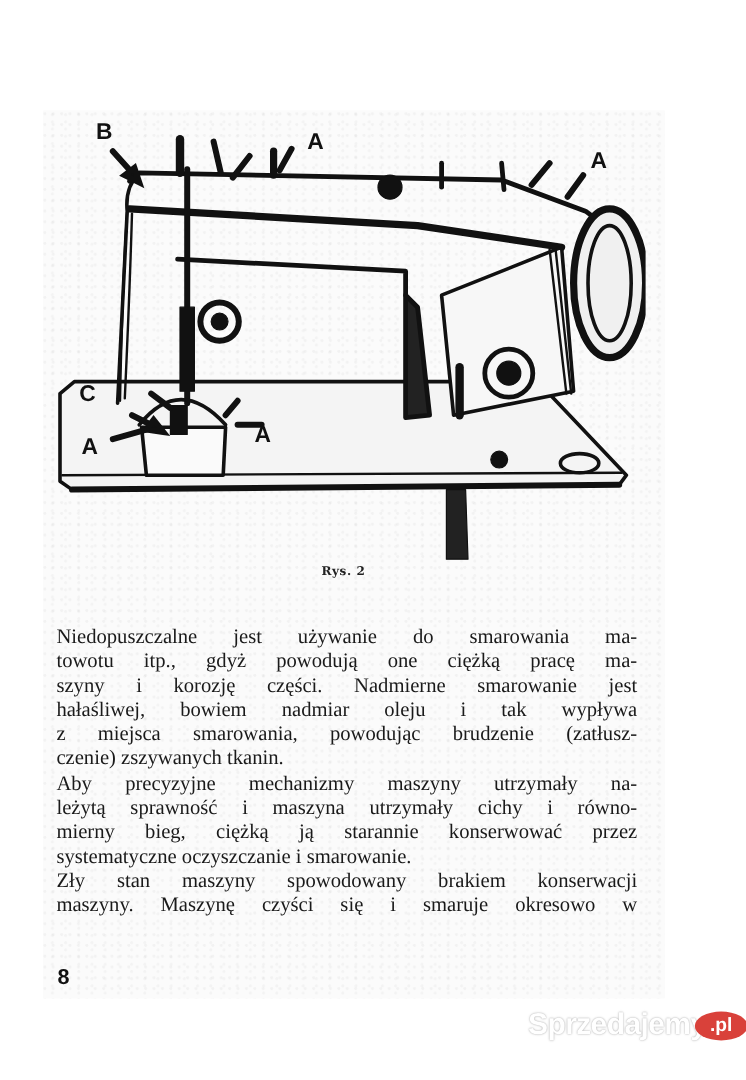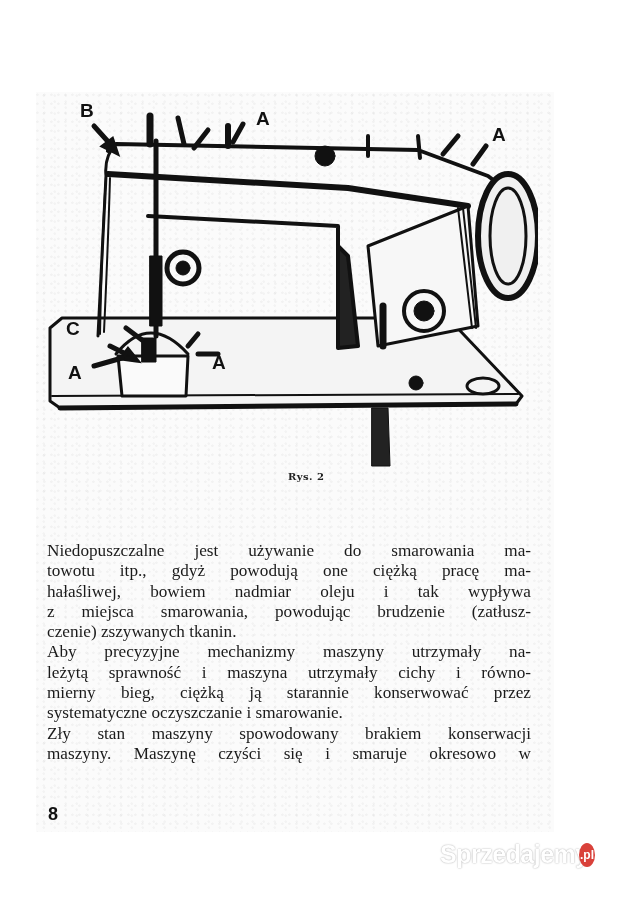--- a/index.html
+++ b/index.html
@@ -14,43 +14,42 @@
         radial-gradient(circle at 70% 60%, rgba(0,0,0,0.03) 0 1px, transparent 1.5px) 0 0/11px 6px,
         #fbfbfb;
     }
     .figure { position: absolute; left: 38px; top: 96px; width: 500px; height: 380px; }
     .fig-label {
       position: absolute; font-family: "Liberation Sans", sans-serif; font-weight: bold;
       font-size: 19px; color: #111;
     }
     .caption {
       position: absolute; left: 268px; top: 471px; font-family: "DejaVu Serif", serif;
-      font-weight: bold; font-size: 10px; color: #222; letter-spacing: 0.5px; margin-left: 20px;
+      font-weight: bold; font-size: 10px; color: #222; letter-spacing: 0.5px;
     }
     .body-text {
       position: absolute; left: 47px; top: 521px; width: 484px;
       font-family: "Liberation Serif", serif; font-size: 17.2px; line-height: 20.3px; color: #1a1a1a;
       text-align: justify;
-      margin-top: 20px;
     }
     .body-text .line { display: block; text-align: justify; text-align-last: justify; white-space: nowrap; height: 20.3px; }
     .body-text .line.last { text-align-last: left; }
     .page-number {
       position: absolute; left: 48px; top: 804px; font-family: "Liberation Sans", sans-serif;
       font-weight: bold; font-size: 18px; color: #111;
     }
     .watermark {
       position: absolute; left: 440px; top: 840px; font-family: "Liberation Sans", sans-serif;
       font-weight: bold; font-size: 25px; color: #ffffff; letter-spacing: -0.5px;
       text-shadow: 0 0 2px rgba(0,0,0,0.25), 0 0 1px rgba(0,0,0,0.2);
     }
     .watermark-badge {
-      position: absolute; left: 579px; top: 843px; width: 16px; height: 24px; border-radius: 50%;
+      position: absolute; left: 579px; top: 843px; width: 44px; height: 24px; border-radius: 50%;
       background: #d9413a; color: #fff; font-family: "Liberation Sans", sans-serif; font-weight: bold;
-      font-size: 12px; line-height: 24px; text-align: center;
+      font-size: 16px; line-height: 24px; text-align: center;
     }
   </style>
 </head>
 <body>
 
 <div class="scan-page"></div>
 
 <svg class="figure" viewBox="0 0 500 380" xmlns="http://www.w3.org/2000/svg">
   <g fill="none" stroke="#111" stroke-linecap="round" stroke-linejoin="round">
 
@@ -122,20 +121,21 @@
 <span class="fig-label" style="left:492px;top:124px;">A</span>
 <span class="fig-label" style="left:66px;top:318px;">C</span>
 <span class="fig-label" style="left:68px;top:362px;">A</span>
 <span class="fig-label" style="left:212px;top:352px;">A</span>
 
 <div class="caption">Rys. 2</div>
 
 <div class="body-text">
   <span class="line">Niedopuszczalne jest używanie do smarowania ma-</span>
   <span class="line">towotu itp., gdyż powodują one ciężką pracę ma-</span>
+  <span class="line">szyny i korozję części. Nadmierne smarowanie jest</span>
   <span class="line">hałaśliwej, bowiem nadmiar oleju i tak wypływa</span>
   <span class="line">z miejsca smarowania, powodując brudzenie (zatłusz-</span>
   <span class="line last">czenie) zszywanych tkanin.</span>
   <span class="line">Aby precyzyjne mechanizmy maszyny utrzymały na-</span>
   <span class="line">leżytą sprawność i maszyna utrzymały cichy i równo-</span>
   <span class="line">mierny bieg, ciężką ją starannie konserwować przez</span>
   <span class="line last">systematyczne oczyszczanie i smarowanie.</span>
   <span class="line">Zły stan maszyny spowodowany brakiem konserwacji</span>
   <span class="line">maszyny. Maszynę czyści się i smaruje okresowo w</span>
 </div>

